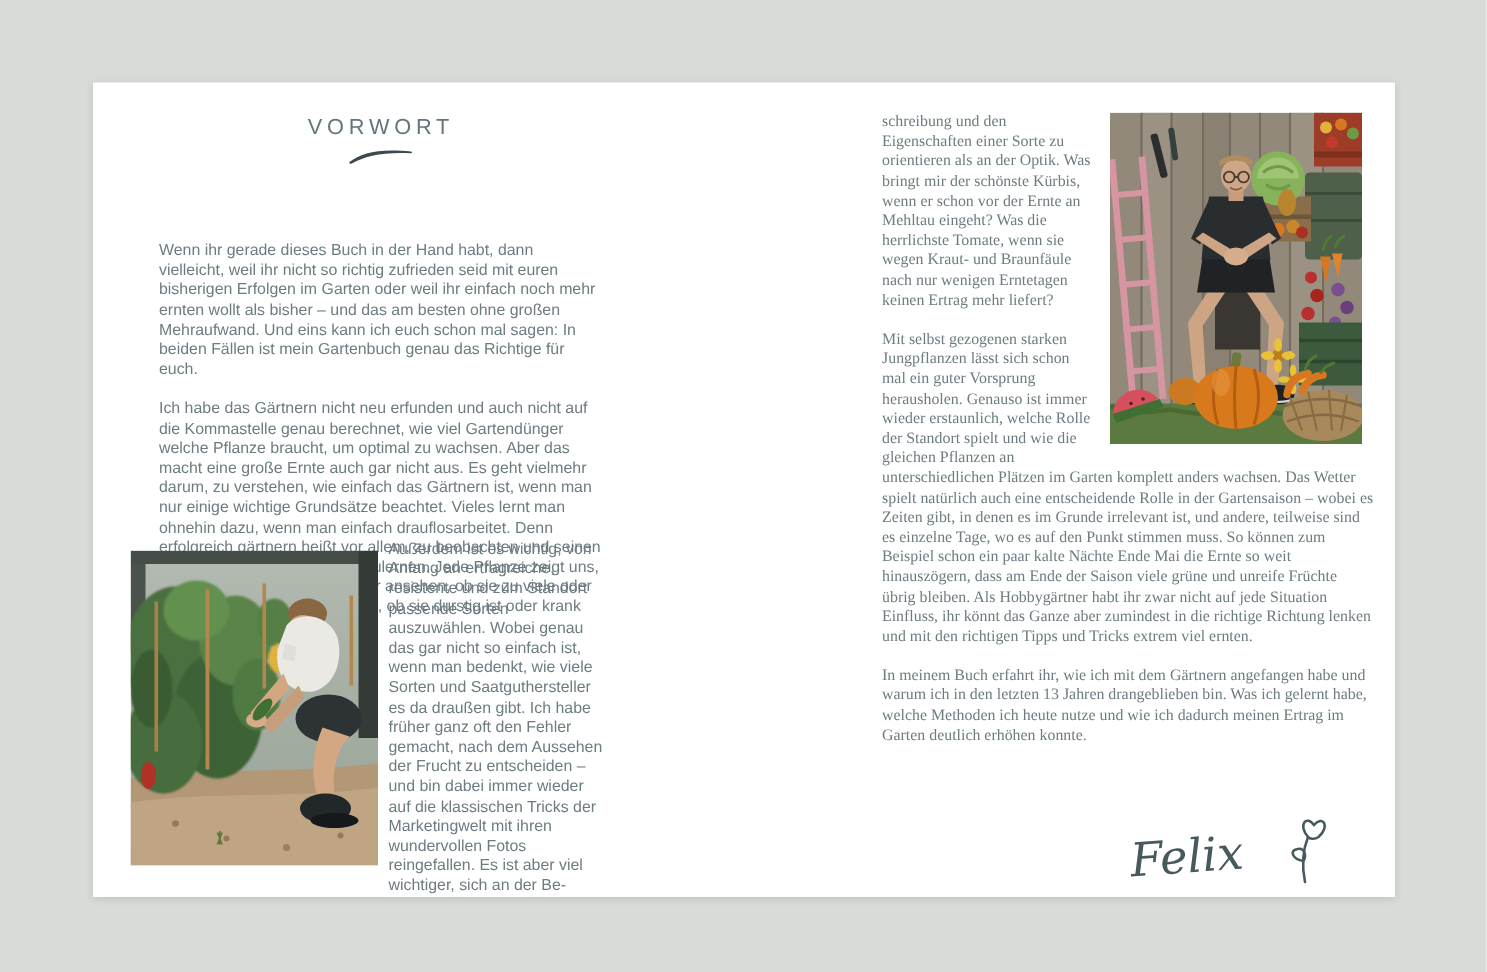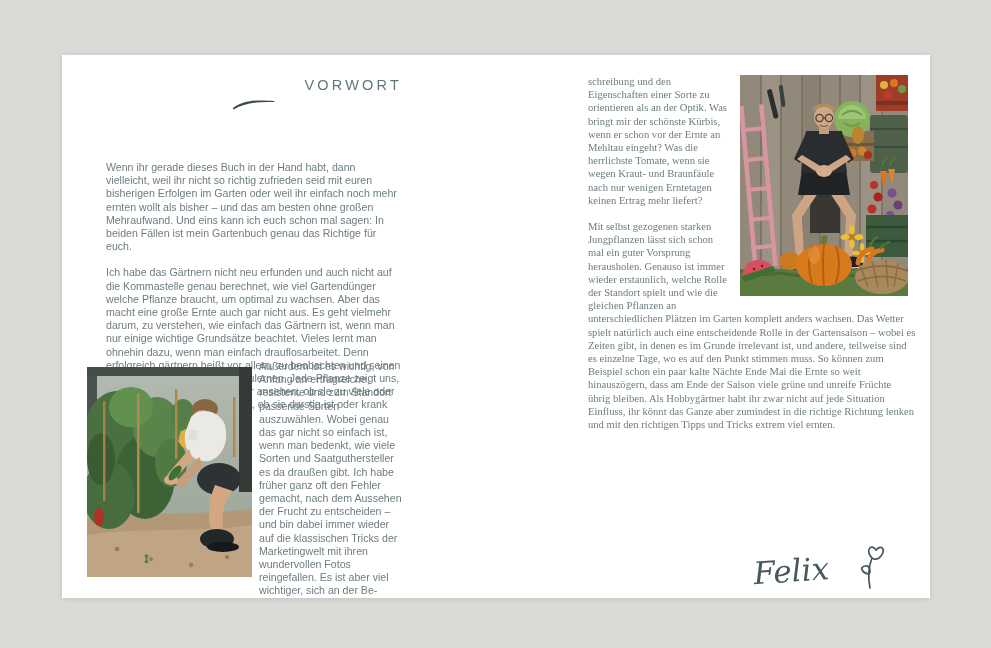--- a/index.html
+++ b/index.html
@@ -13,21 +13,20 @@
     background:#ffffff;
     box-shadow:0 1px 5px rgba(60,70,60,.15);
   }
   
   .vorwort-block{
     position:absolute;left:44px;top:22px;width:296px;text-align:center;
   }
   .vorwort-title{
     margin:0;font-size:14.5px;font-weight:500;letter-spacing:3.2px;
     color:#64767b;
-    text-align:right;
   }
   .swoosh{display:block;margin:5px auto 0 auto;}
   .body-text p{
     margin:0 0 13px 0;
     font-size:10.6px;line-height:13.2px;color:#6d7c80;
     text-align:left;
     hyphens:auto;-webkit-hyphens:auto;
   }
   .left-text{position:absolute;left:44px;top:70px;width:296px;margin-top:36px;}
   .photo-left{
@@ -282,20 +281,21 @@
           <path d="M130,172 q2,-8 8,-10 M140,174 q4,-6 10,-7" stroke="#4e7a34" stroke-width="2" fill="none"></path>
           <ellipse cx="142" cy="202" rx="27" ry="17" fill="#a8895c"></ellipse>
           <path d="M116,196 q26,-10 52,0 M118,206 q24,-9 48,0" stroke="#866844" stroke-width="1.6" fill="none"></path>
           <path d="M120,190 l8,22 M132,186 l6,26 M146,185 l2,27 M158,188 l-4,24" stroke="#8a6c42" stroke-width="1.4"></path>
         </g>
       </svg>
     </figure>
 
     <p>schreibung und den Eigenschaften einer Sorte zu orientieren als an der Optik. Was bringt mir der schönste Kürbis, wenn er schon vor der Ernte an Mehltau eingeht? Was die herrlichste Tomate, wenn sie wegen Kraut- und Braunfäule nach nur wenigen Erntetagen keinen Ertrag mehr liefert?</p>
     <p>Mit selbst gezogenen starken Jungpflanzen lässt sich schon mal ein guter Vorsprung herausholen. Genauso ist immer wieder erstaunlich, welche Rolle der Standort spielt und wie die gleichen Pflanzen an unterschiedlichen Plätzen im Garten komplett anders wachsen. Das Wetter spielt natürlich auch eine entscheidende Rolle in der Gartensaison – wobei es Zeiten gibt, in denen es im Grunde irrelevant ist, und andere, teilweise sind es einzelne Tage, wo es auf den Punkt stimmen muss. So können zum Beispiel schon ein paar kalte Nächte Ende Mai die Ernte so weit hinauszögern, dass am Ende der Saison viele grüne und unreife Früchte übrig bleiben. Als Hobbygärtner habt ihr zwar nicht auf jede Situation Einfluss, ihr könnt das Ganze aber zumindest in die richtige Richtung lenken und mit den richtigen Tipps und Tricks extrem viel ernten.</p>
+    <p>In meinem Buch erfahrt ihr, wie ich mit dem Gärtnern angefangen habe und warum ich in den letzten 13 Jahren drangeblieben bin. Was ich gelernt habe, welche Methoden ich heute nutze und wie ich dadurch meinen Ertrag im Garten deutlich erhöhen konnte.</p>
   </div>
 
   <div class="signature">
     <svg width="200" height="62" viewBox="0 0 200 62">
       <g transform="rotate(-4 20 40)">
         <text class="sig-text" x="16" y="44">Felix</text>
       </g>
       <g stroke="#46595d" stroke-width="1.7" fill="none" stroke-linecap="round">
         <path d="M132,48 C130,38 130,28 134,18"></path>
         <path d="M134,18 c-7,-8 -1,-15 4,-8 c6,-7 11,1 3,8 c-3,2 -6,1 -7,0"></path>

